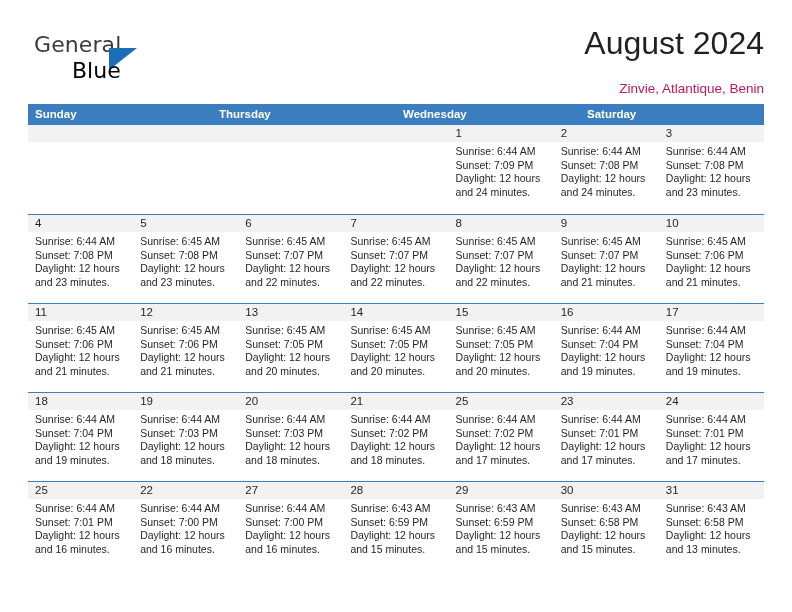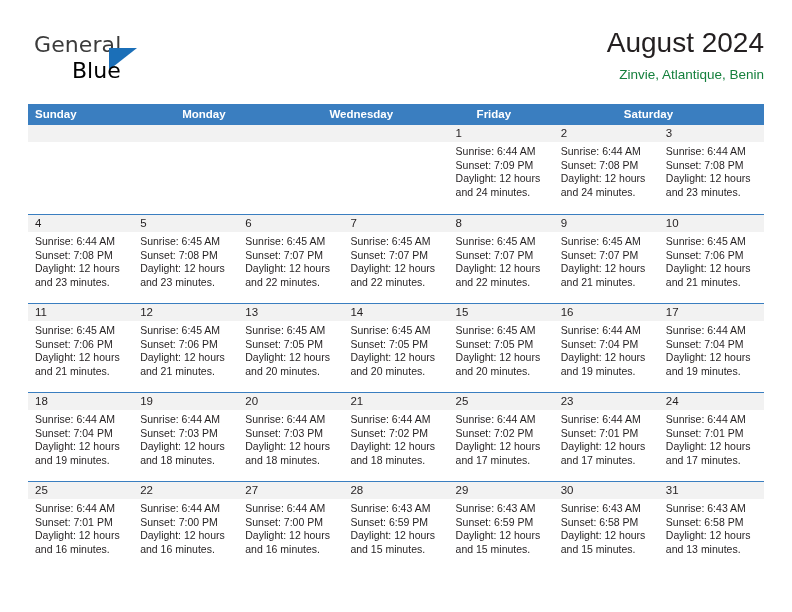--- a/index.html
+++ b/index.html
@@ -64,33 +64,33 @@
     font-family: "DejaVu Sans", sans-serif;
     font-weight: 400;
   }
   .title-block {
     position: absolute;
     right: 0;
     top: 0;
     text-align: right;
   }
   .cal-title {
-    font-size: 28px;
+    font-size: 32px;
     font-weight: 400;
     color: #231f20;
     line-height: 34px;
     white-space: nowrap;
     margin-left: 20px;
   }
   .cal-subtitle {
     font-size: 13.5px;
     font-weight: 400;
-    color: #15803d;
+    color: #be185d;
     line-height: 20px;
-    margin-top: 5px;
+    margin-top: 19px;
     white-space: nowrap;
   }
 
   
   .calendar {
     position: absolute;
     left: 28px;
     top: 104px;
     width: 736px;
   }
@@ -153,23 +153,22 @@
     </div>
     <div class="title-block">
       <div class="cal-title">August 2024</div>
       <div class="cal-subtitle">Zinvie, Atlantique, Benin</div>
     </div>
   </div>
 
   <div class="calendar">
     <div class="weekday-row">
       <div class="weekday">Sunday</div>
-      <div class="weekday">Monday</div>
+      <div class="weekday">Thursday</div>
       <div class="weekday">Wednesday</div>
-      <div class="weekday">Friday</div>
       <div class="weekday">Saturday</div>
     </div>
     <div id="weeks-container">
         <div class="week-row first">
           <div class="day-cell empty">
             <div class="day-num-strip"></div>
           </div>
           <div class="day-cell empty">
             <div class="day-num-strip"></div>
           </div>

